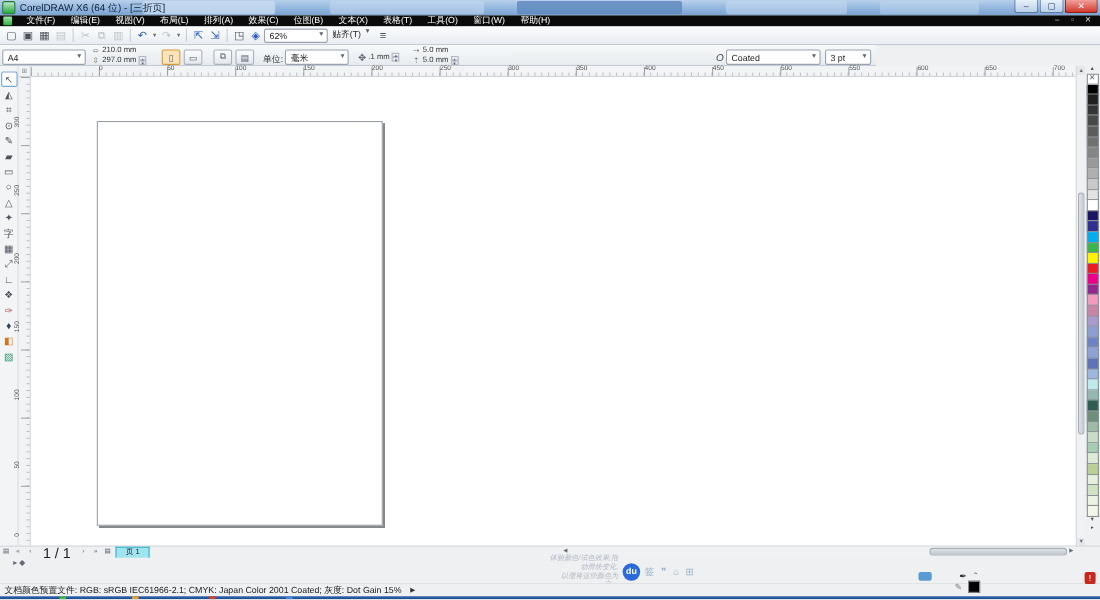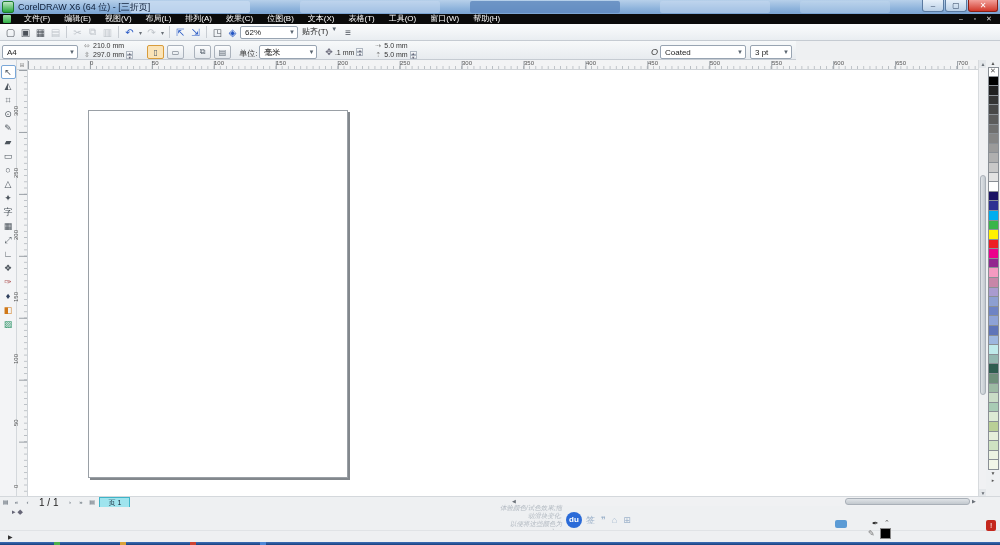--- a/index.html
+++ b/index.html
@@ -108,21 +108,21 @@
   .swatch { width:11px; height:9.6px; border:1px solid #8a8f95; border-top:none; }
   .swatch:first-of-type { border-top:1px solid #8a8f95; }
   .swatch.xcell { background:#fff; position:relative; }
   .swatch.xcell::before { content:"✕"; position:absolute; left:0; top:-1px; width:100%; text-align:center;
     font-size:7px; color:#555; }
 
   
   .navrow { position:absolute; left:0; top:496px; width:1000px; height:11px; background:#eef0f2;
     border-top:1px solid #d4d8dc; display:flex; align-items:center; }
   .nbtn { width:11px; text-align:center; font-size:6px; color:#55606c; line-height:10px; }
-  .ncounter { font-size:10px; color:#222; padding:0 6px; }
+  .ncounter { font-size:13px; color:#222; padding:0 6px; }
   .page-tab { height:10px; background:#9fe4ee; border:1px solid #3fb4c8; border-bottom:none;
     font-size:7px; line-height:9px; padding:0 8px; color:#123; margin-left:2px; }
   .hscroll { position:absolute; left:510px; top:497px; width:468px; height:9px; background:#f0f1f3; }
   .hscroll .thumb { position:absolute; left:335px; top:1px; width:125px; height:7px;
     background:linear-gradient(#dfe3e7,#c2c8ce); border:1px solid #a9b0b8; border-radius:3px; }
   .hscroll .sarr { position:absolute; top:0; width:8px; height:9px; font-size:5px; line-height:9px;
     text-align:center; color:#6a7078; }
 
   
   .watermark { position:absolute; left:498px; top:504px; display:flex; align-items:center; }
@@ -505,20 +505,21 @@
     <div class="wm-logo">du</div>
     <div class="wm-icons">
       <span>签</span>
         <span>❞</span>
         <span>⌂</span>
         <span>⊞</span>
     </div>
   </div>
 
   <div class="status2">
+    <span class="s-left">文档颜色预置文件: RGB: sRGB IEC61966-2.1; CMYK: Japan Color 2001 Coated; 灰度: Dot Gain 15%</span>
     <span class="more-arrow">▶</span>
   </div>
   <span class="chat-ic"></span>
   <div class="penfill">
     <span class="nib">✒</span>
     <span class="caret">⌃</span>
     <span class="pencil">✎</span>
     <span class="fillsq"></span>
   </div>
   <span class="alert-ic">!</span>

